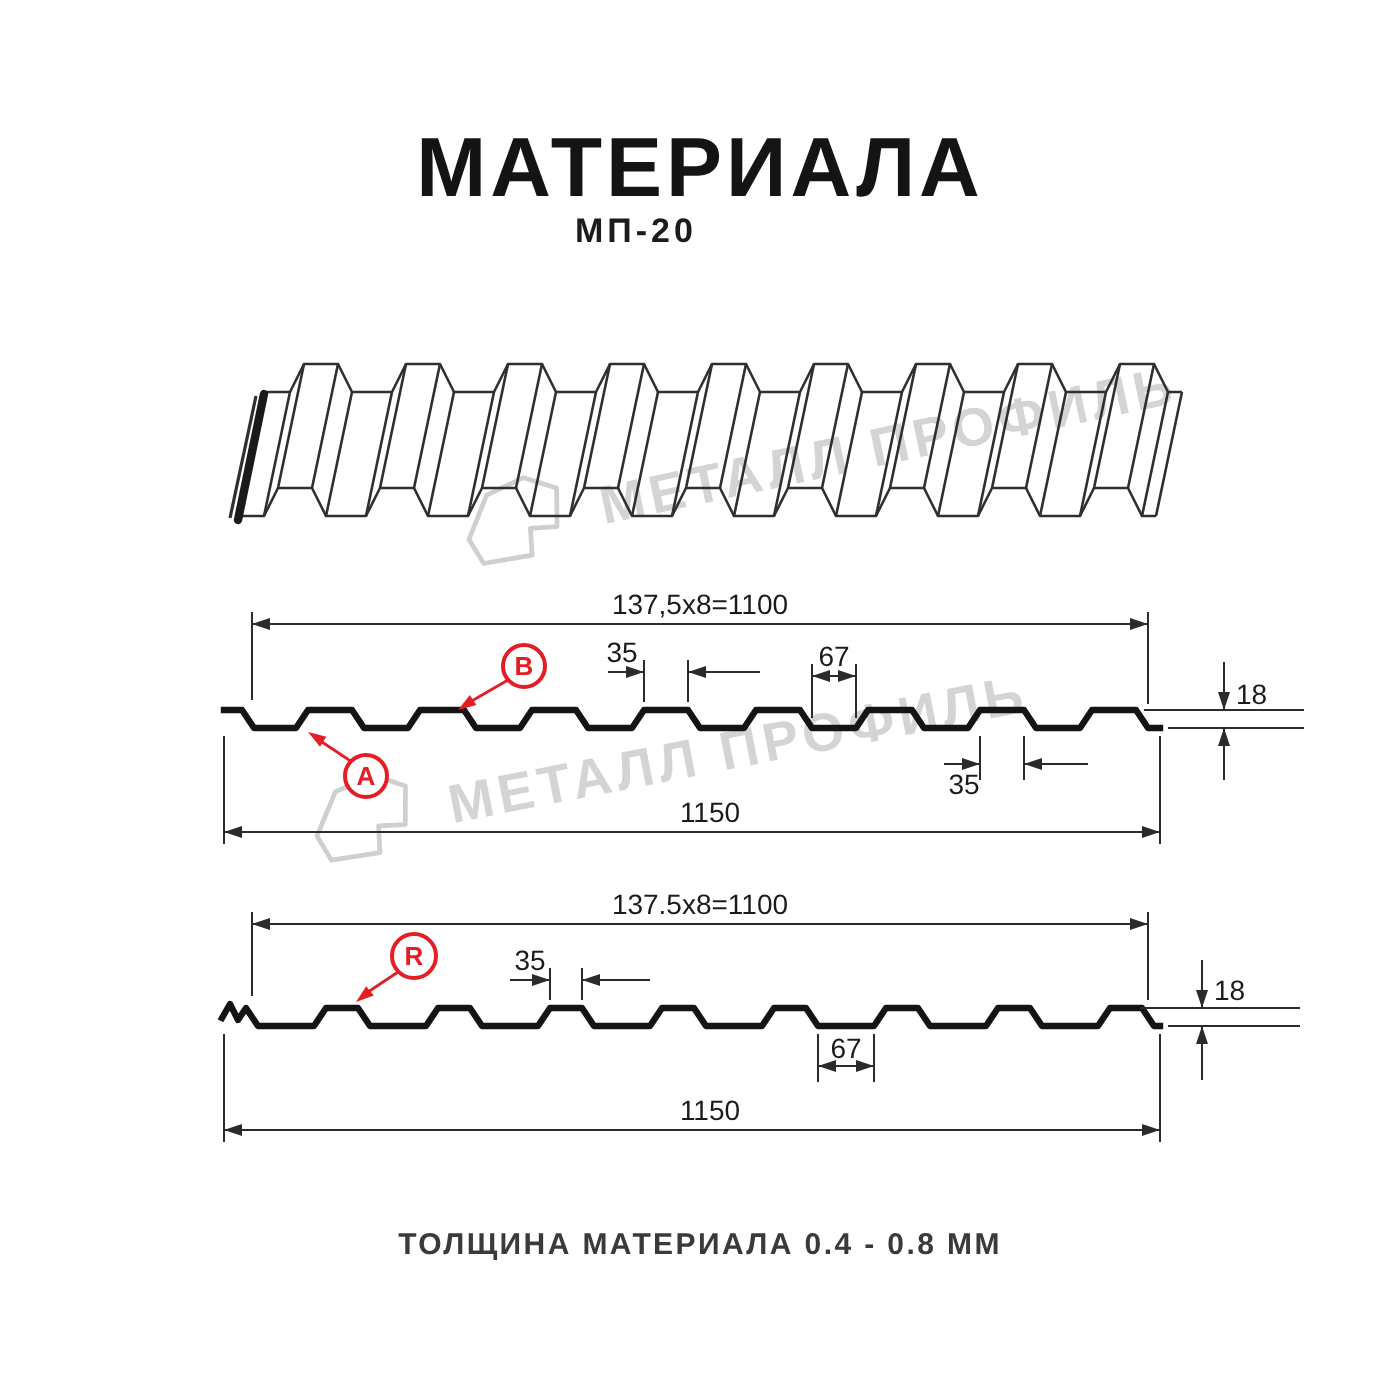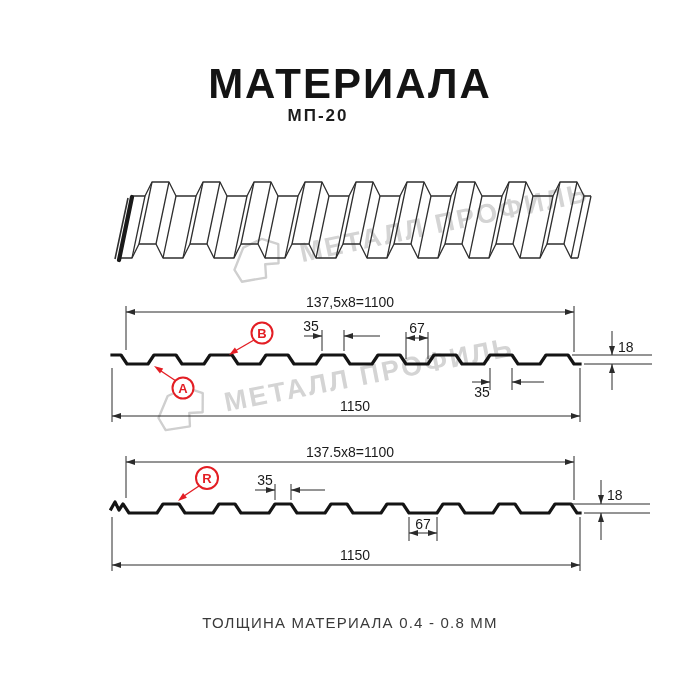--- a/index.html
+++ b/index.html
@@ -5,21 +5,21 @@
   html,body{margin:0;padding:0;}
   body{width:700px;height:700px;background:#ffffff;position:relative;overflow:hidden;
        font-family:"Liberation Sans",sans-serif;}
   .stage{position:absolute;inset:0;width:700px;height:700px;}
 
   .title{position:absolute;top:60px;left:0;width:700px;text-align:center;
          font-size:42px;font-weight:800;letter-spacing:2px;color:#141414;z-index:3;}
   .subtitle{position:absolute;top:106px;left:0;width:636px;text-align:center;
          font-size:17px;font-weight:700;letter-spacing:2px;color:#1c1c1c;z-index:3;}
   .caption{position:absolute;top:614px;left:0;width:700px;text-align:center;
-         font-size:15px;font-weight:400;letter-spacing:1.2px;color:#3a3a3a;z-index:3;}
+         font-size:15px;font-weight:700;letter-spacing:1.2px;color:#3a3a3a;z-index:3;}
 
   .wm{position:absolute;display:flex;align-items:center;gap:12px;z-index:1;
       transform-origin:left center;color:#d4d4d4;font-weight:700;font-size:27px;
       letter-spacing:2.5px;white-space:nowrap;}
   .wm1{left:222px;top:244px;transform:rotate(-12deg);}
   .wm2{left:146px;top:392px;transform:rotate(-11deg);}
   .wm svg{flex:0 0 auto;}
 
   svg.draw{position:absolute;left:0;top:0;z-index:2;}
   svg.draw text{font-family:"Liberation Sans",sans-serif;font-size:14px;fill:#1a1a1a;}

